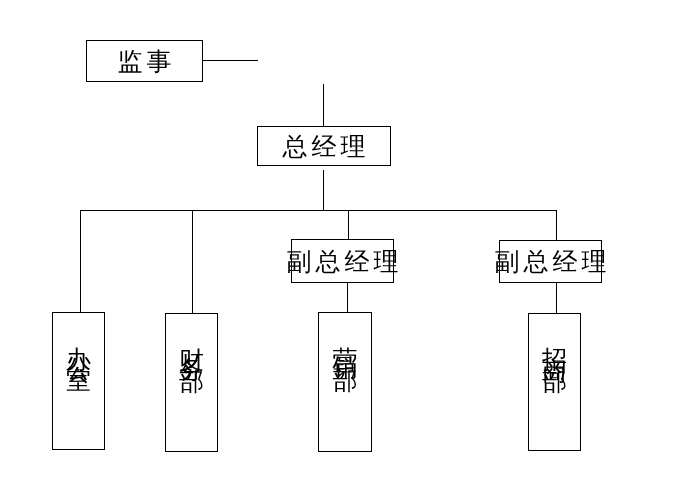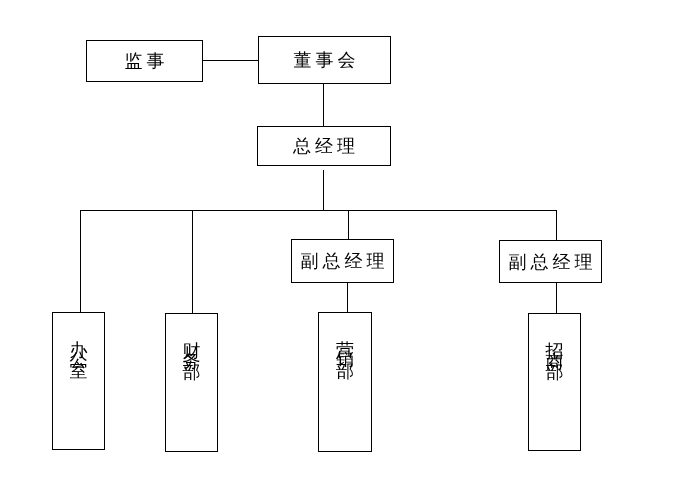--- a/index.html
+++ b/index.html
@@ -17,21 +17,21 @@
     overflow: hidden;
   }
   .node {
     position: absolute;
     box-sizing: border-box;
     border: 1px solid #000000;
     background: #ffffff;
     display: flex;
     align-items: center;
     justify-content: center;
-    font-size: 18px;
+    font-size: 25px;
     line-height: 1;
   }
   .node.h .label {
     letter-spacing: 4px;
     text-indent: 4px;
     white-space: nowrap;
   }
   .node.v {
     align-items: flex-start;
     padding-top: 13px;
@@ -80,23 +80,20 @@
   <div class="line l-drop-finance"></div>
   <div class="line l-drop-dgm1"></div>
   <div class="line l-drop-dgm2"></div>
   <div class="line l-dgm1-marketing"></div>
   <div class="line l-dgm2-investment"></div>
 
   <div class="node h n-supervisor">
     <span class="label">监事</span>
   </div>
 
-  <div class="node h n-board">
-    <span class="label">董事会</span>
-  </div>
 
   <div class="node h n-gm">
     <span class="label">总经理</span>
   </div>
 
   <div class="node h n-dgm1">
     <span class="label">副总经理</span>
   </div>
 
   <div class="node h n-dgm2">

